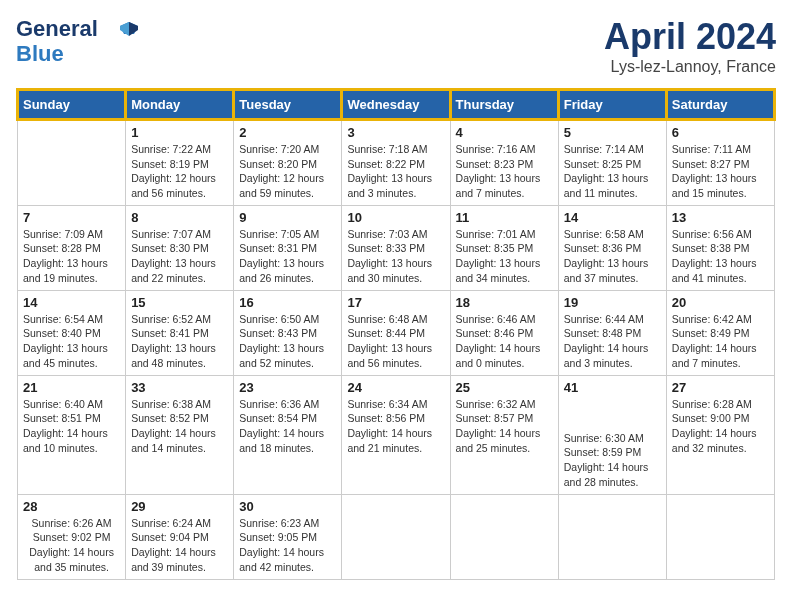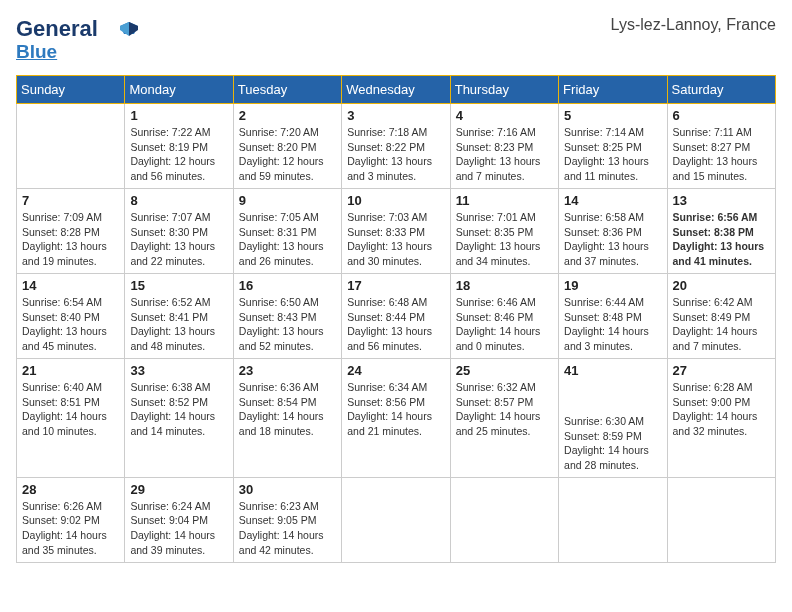--- a/index.html
+++ b/index.html
@@ -36,22 +36,22 @@
       width: 100%;
       border-collapse: collapse;
       font-size: 11px;
     }
     .calendar th {
       background: #2563a8;
       color: #fff;
       padding: 6px 4px;
       text-align: left;
       font-size: 13px;
-      font-weight: normal;
-      border: 1px solid #eab308;
+      font-weight: bold;
+      border: 3px solid #eab308;
     }
     .calendar td {
       border: 1px solid #ccc;
       vertical-align: top;
       padding: 4px 5px;
       width: calc(100% / 7);
       height: 85px;
       background: #fff;
     }
     .day-number {
@@ -77,24 +77,25 @@
   <div class="logo">
     <div>
       <div style="display:flex; align-items:center; gap:18px;">
         <div style="font-size:22px; font-weight:bold; color:#1a3a6b; line-height:1.1;">General</div>
         <svg width="26" height="26" viewBox="0 0 26 26">
           <polygon points="8,18 18,18 22,10 13,6 4,10" fill="#2e7abf"></polygon>
           <polygon points="13,6 22,10 22,14 13,20" fill="#1a3a6b"></polygon>
           <polygon points="13,6 4,10 4,14 13,20" fill="#4a9fd4"></polygon>
         </svg>
       </div>
-      <div style="font-size:19px; font-weight:bold; color:#2e7abf; line-height:1.1;text-decoration:underline;">Blue</div>
+      <div style="font-size:22px; font-weight:bold; color:#2e7abf; line-height:1.1;">Blue</div>
     </div>
   </div>
   <div class="title-area">
+    <div class="month-title">April 2024</div>
     <div class="location">Lys-lez-Lannoy, France</div>
   </div>
 </div>
 
 <table class="calendar">
   <thead>
     <tr>
     <th>Sunday</th>
         <th>Monday</th>
         <th>Tuesday</th>
@@ -188,21 +189,21 @@
         </td>
         <td>
           <span class="day-number">14</span>
           <div class="day-info" style="white-space: pre-line;">Sunrise: 6:58 AM
 Sunset: 8:36 PM
 Daylight: 13 hours
 and 37 minutes.</div>
         </td>
         <td>
           <span class="day-number">13</span>
-          <div class="day-info" style="white-space: pre-line; font-weight: bold;">Sunrise: 6:56 AM
+          <div class="day-info" style="white-space: pre-line;">Sunrise: 6:56 AM
 Sunset: 8:38 PM
 Daylight: 13 hours
 and 41 minutes.</div>
         </td>
       </tr>
       <tr>
         <td>
           <span class="day-number">14</span>
           <div class="day-info" style="white-space: pre-line;">Sunrise: 6:54 AM
 Sunset: 8:40 PM
@@ -299,21 +300,21 @@
           <span class="day-number">27</span>
           <div class="day-info" style="white-space: pre-line;">Sunrise: 6:28 AM
 Sunset: 9:00 PM
 Daylight: 14 hours
 and 32 minutes.</div>
         </td>
       </tr>
       <tr>
         <td>
           <span class="day-number">28</span>
-          <div class="day-info" style="white-space: pre-line;">Sunrise: 6:26 AM
+          <div class="day-info" style="white-space: pre-line; text-align: center;">Sunrise: 6:26 AM
 Sunset: 9:02 PM
 Daylight: 14 hours
 and 35 minutes.</div>
         </td>
         <td>
           <span class="day-number">29</span>
           <div class="day-info" style="white-space: pre-line;">Sunrise: 6:24 AM
 Sunset: 9:04 PM
 Daylight: 14 hours
 and 39 minutes.</div>

